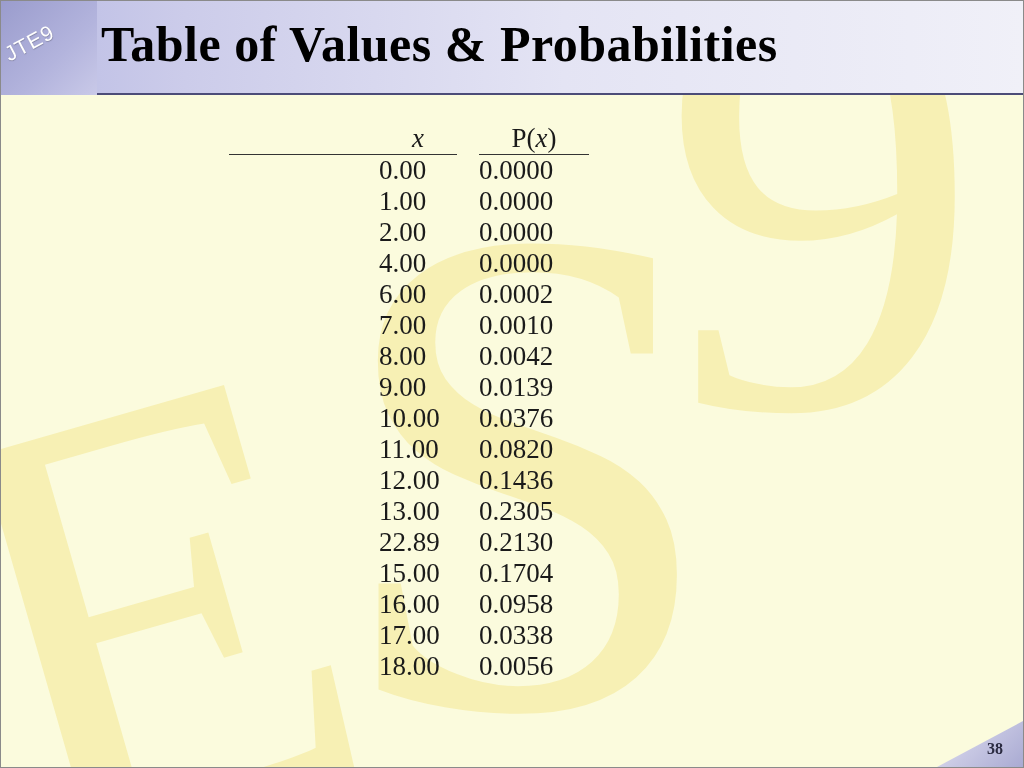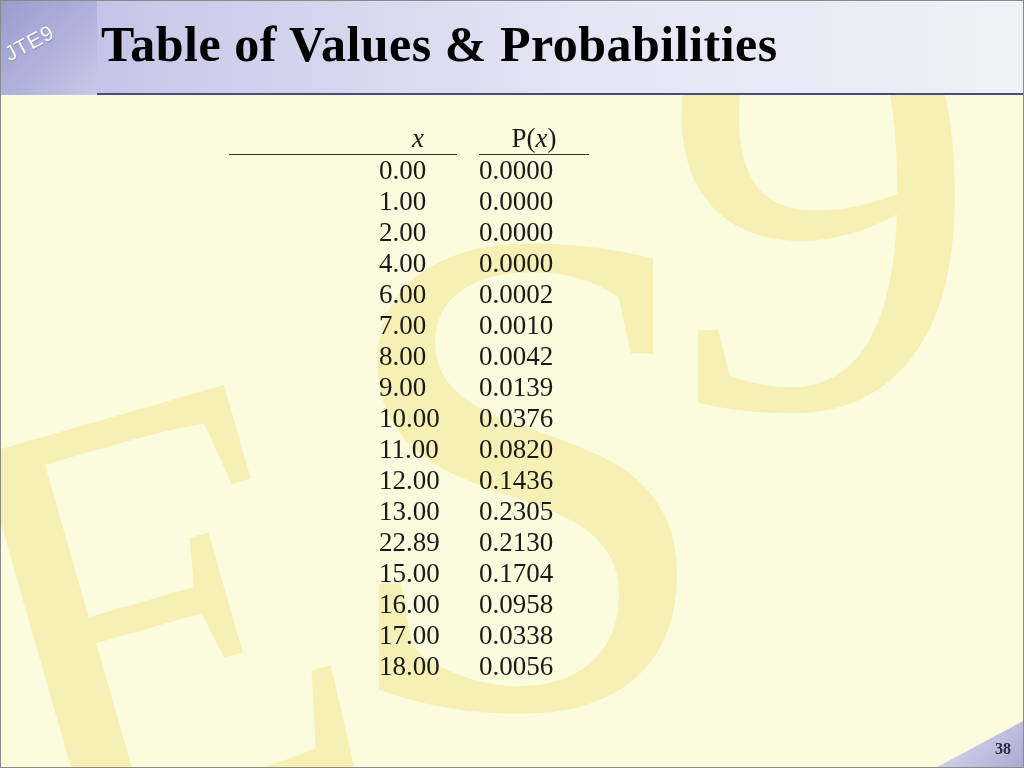--- a/index.html
+++ b/index.html
@@ -159,21 +159,21 @@
     position: absolute;
     right: 0;
     bottom: 0;
     width: 86px;
     height: 46px;
     background: linear-gradient(135deg, #e6e6f2 0%, #c9c9e4 45%, #a9aad2 100%);
     clip-path: polygon(100% 0, 100% 100%, 0 100%);
   }
   .page-number {
     position: absolute;
-    right: 12px;
+    right: 20px;
     bottom: 9px;
     font-family: "Liberation Serif", serif;
     font-weight: bold;
     font-size: 16px;
     color: #2a2a40;
   }
 </style>
 </head>
 <body>
 

